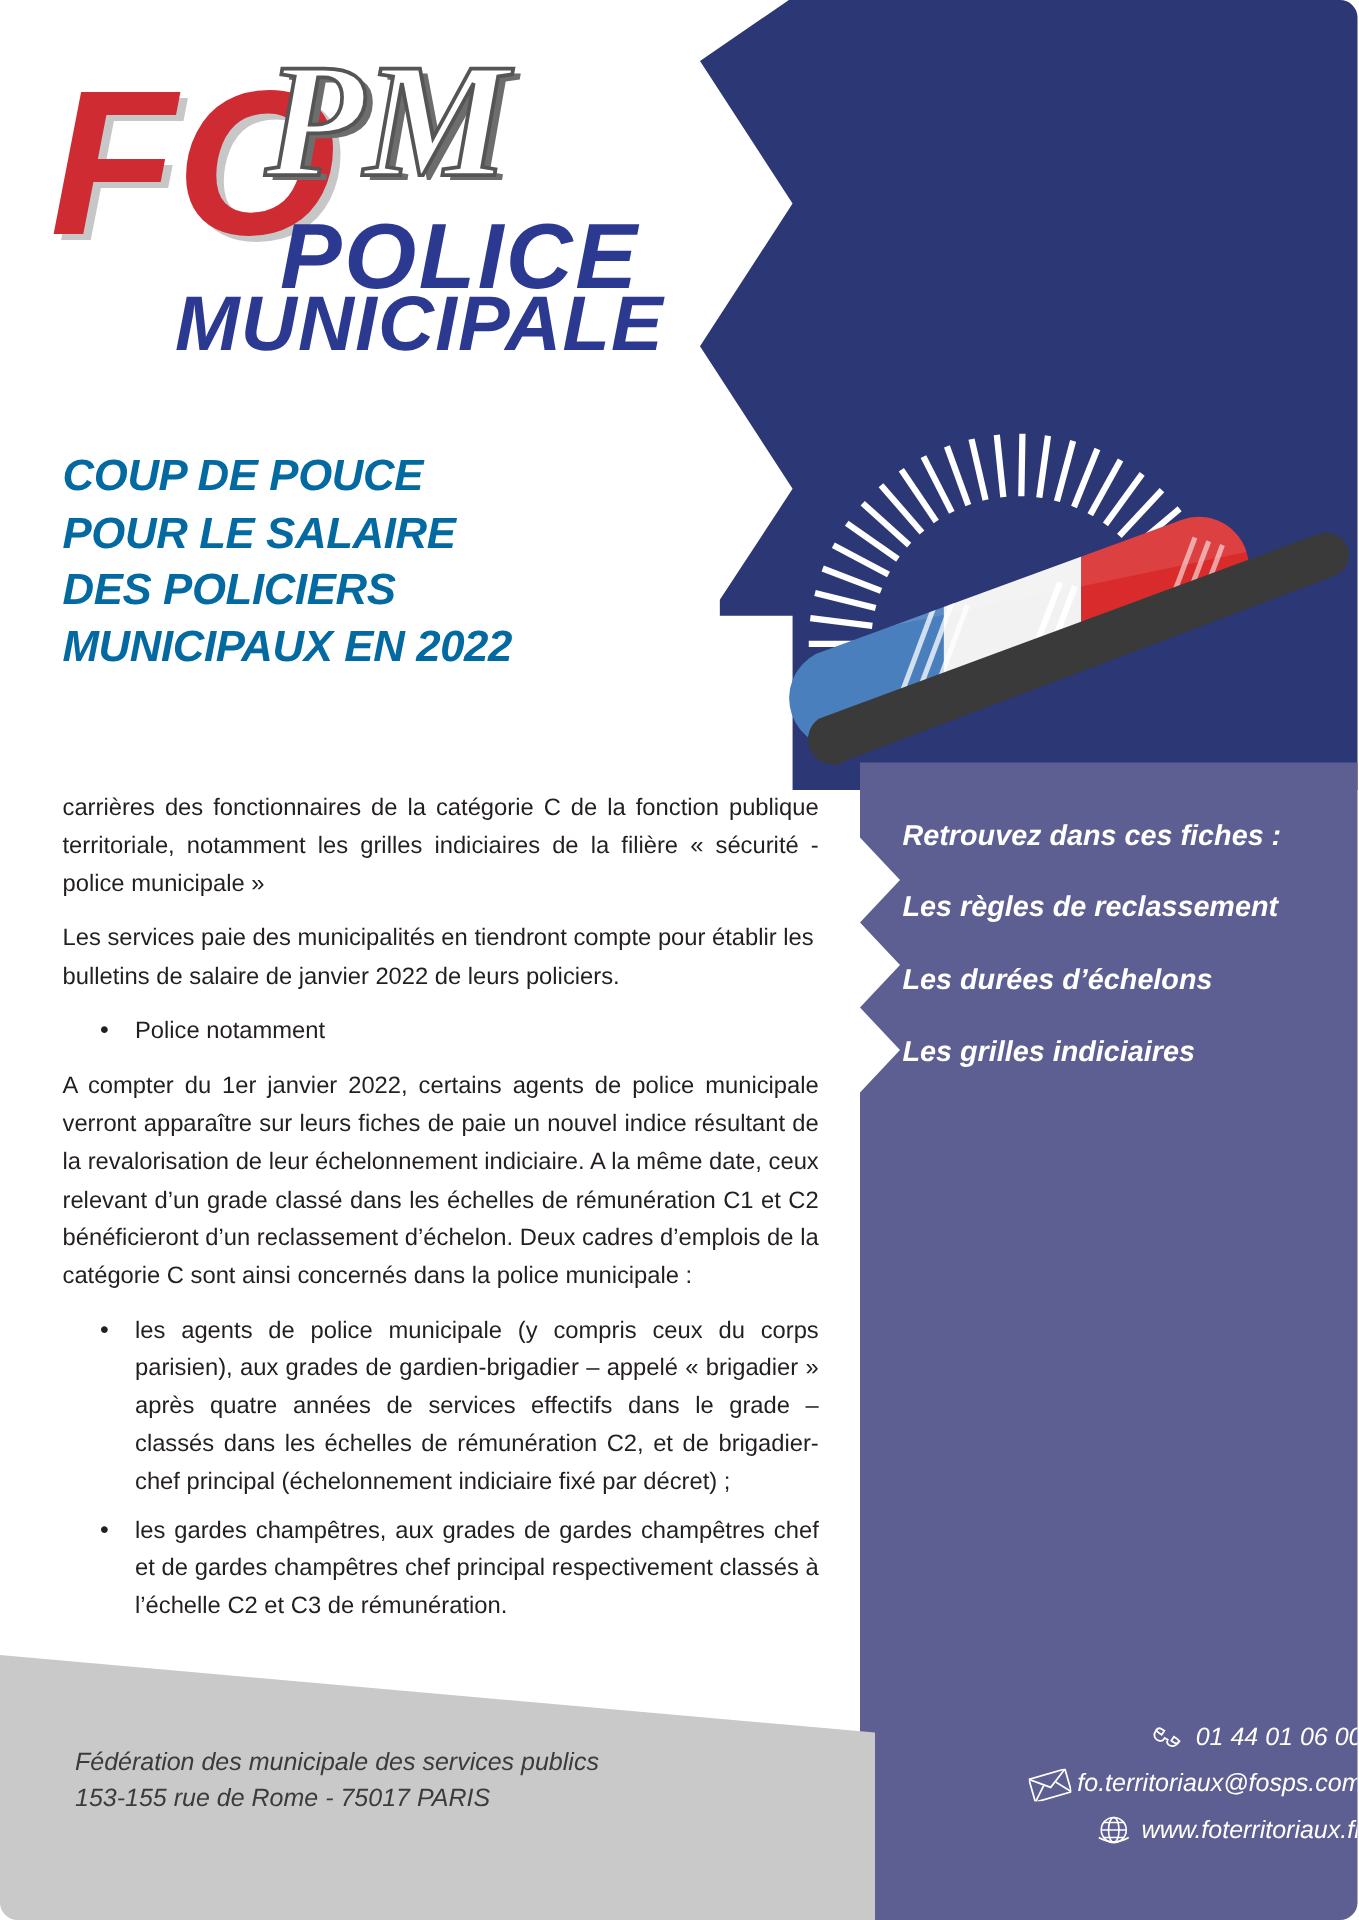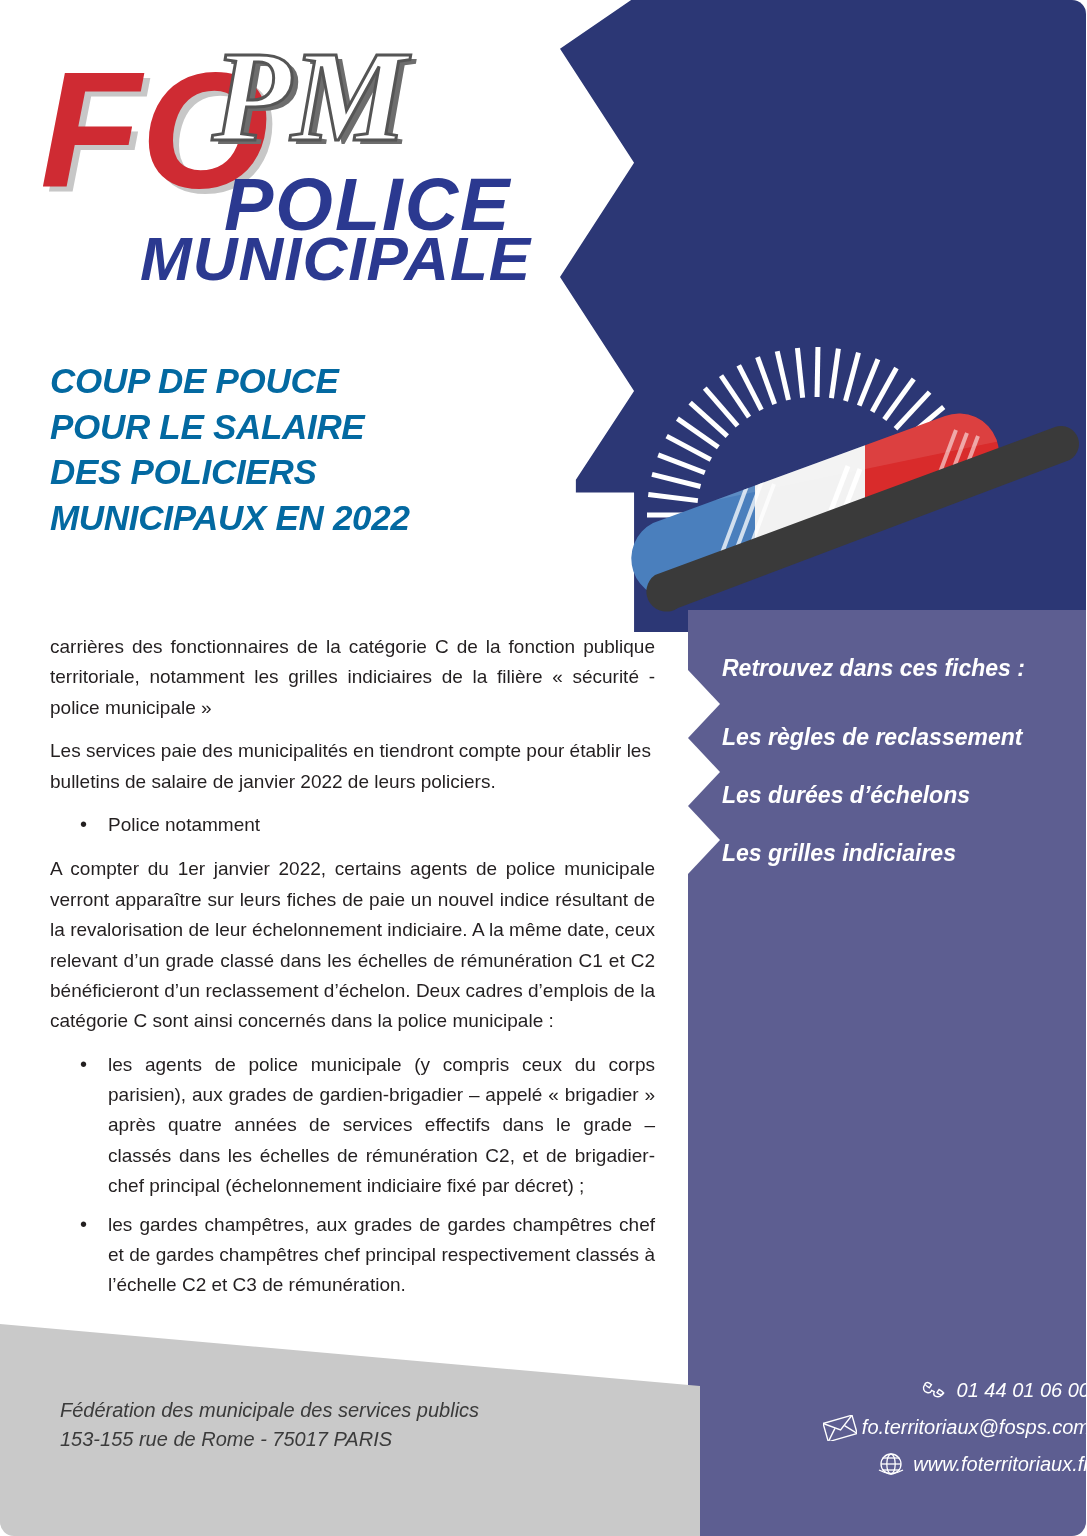--- a/index.html
+++ b/index.html
@@ -83,21 +83,21 @@
     background:#5d5e91;
     z-index:2;
   }
   .purple-notches{
     position:absolute;left:688px;top:610px;width:45px;height:926px;z-index:3;
   }
   .fiches{
     position:absolute;left:722px;top:655px;width:350px;z-index:4;
     color:#ffffff;font-style:italic;font-weight:bold;
   }
-  .fiches .f-head{font-size:23px;line-height:1.2;margin-bottom:40px;}
+  .fiches .f-head{font-size:23px;line-height:1.2;margin-bottom:28px;}
   .fiches .f-item{font-size:23px;line-height:1.22;margin-bottom:30px;}
 
   
   .gray-wedge{
     position:absolute;left:0;top:1300px;width:700px;height:240px;
     z-index:3;
   }
   .footer-left{
     position:absolute;left:60px;top:1396px;width:560px;z-index:6;
     color:#3b3b3b;font-size:20px;font-style:italic;line-height:1.45;

